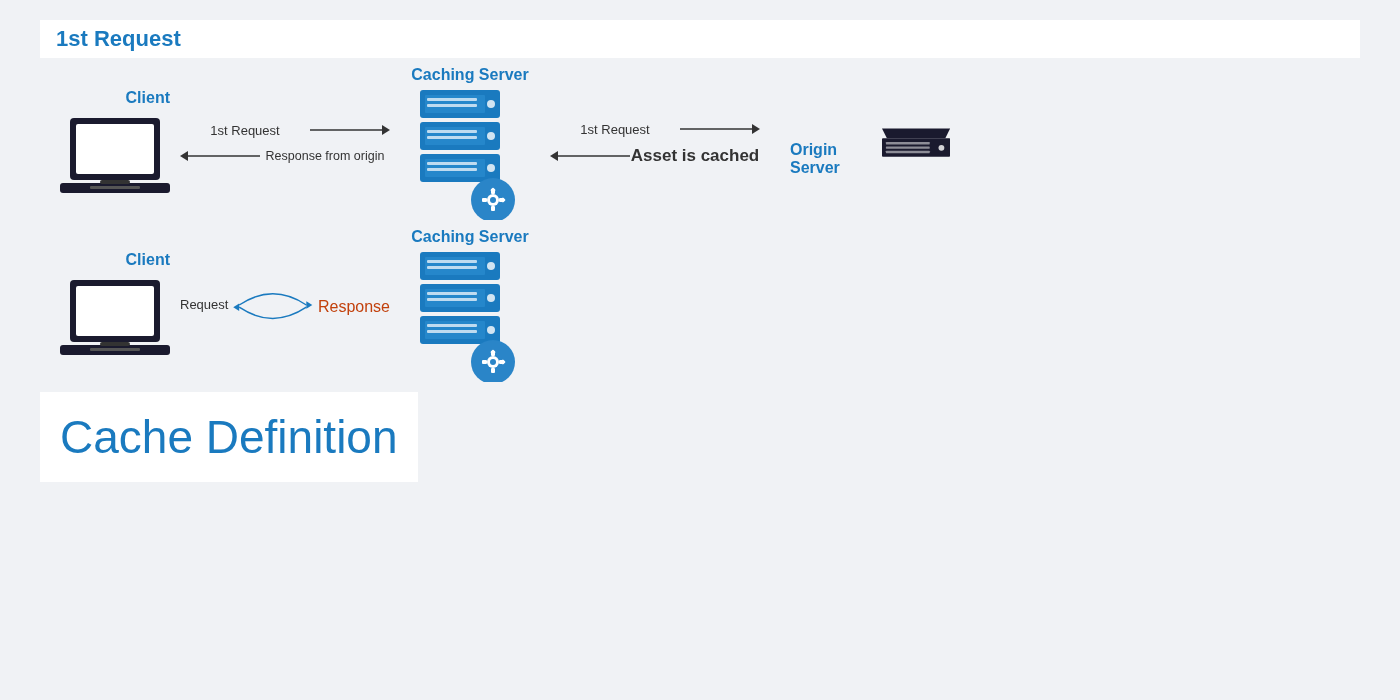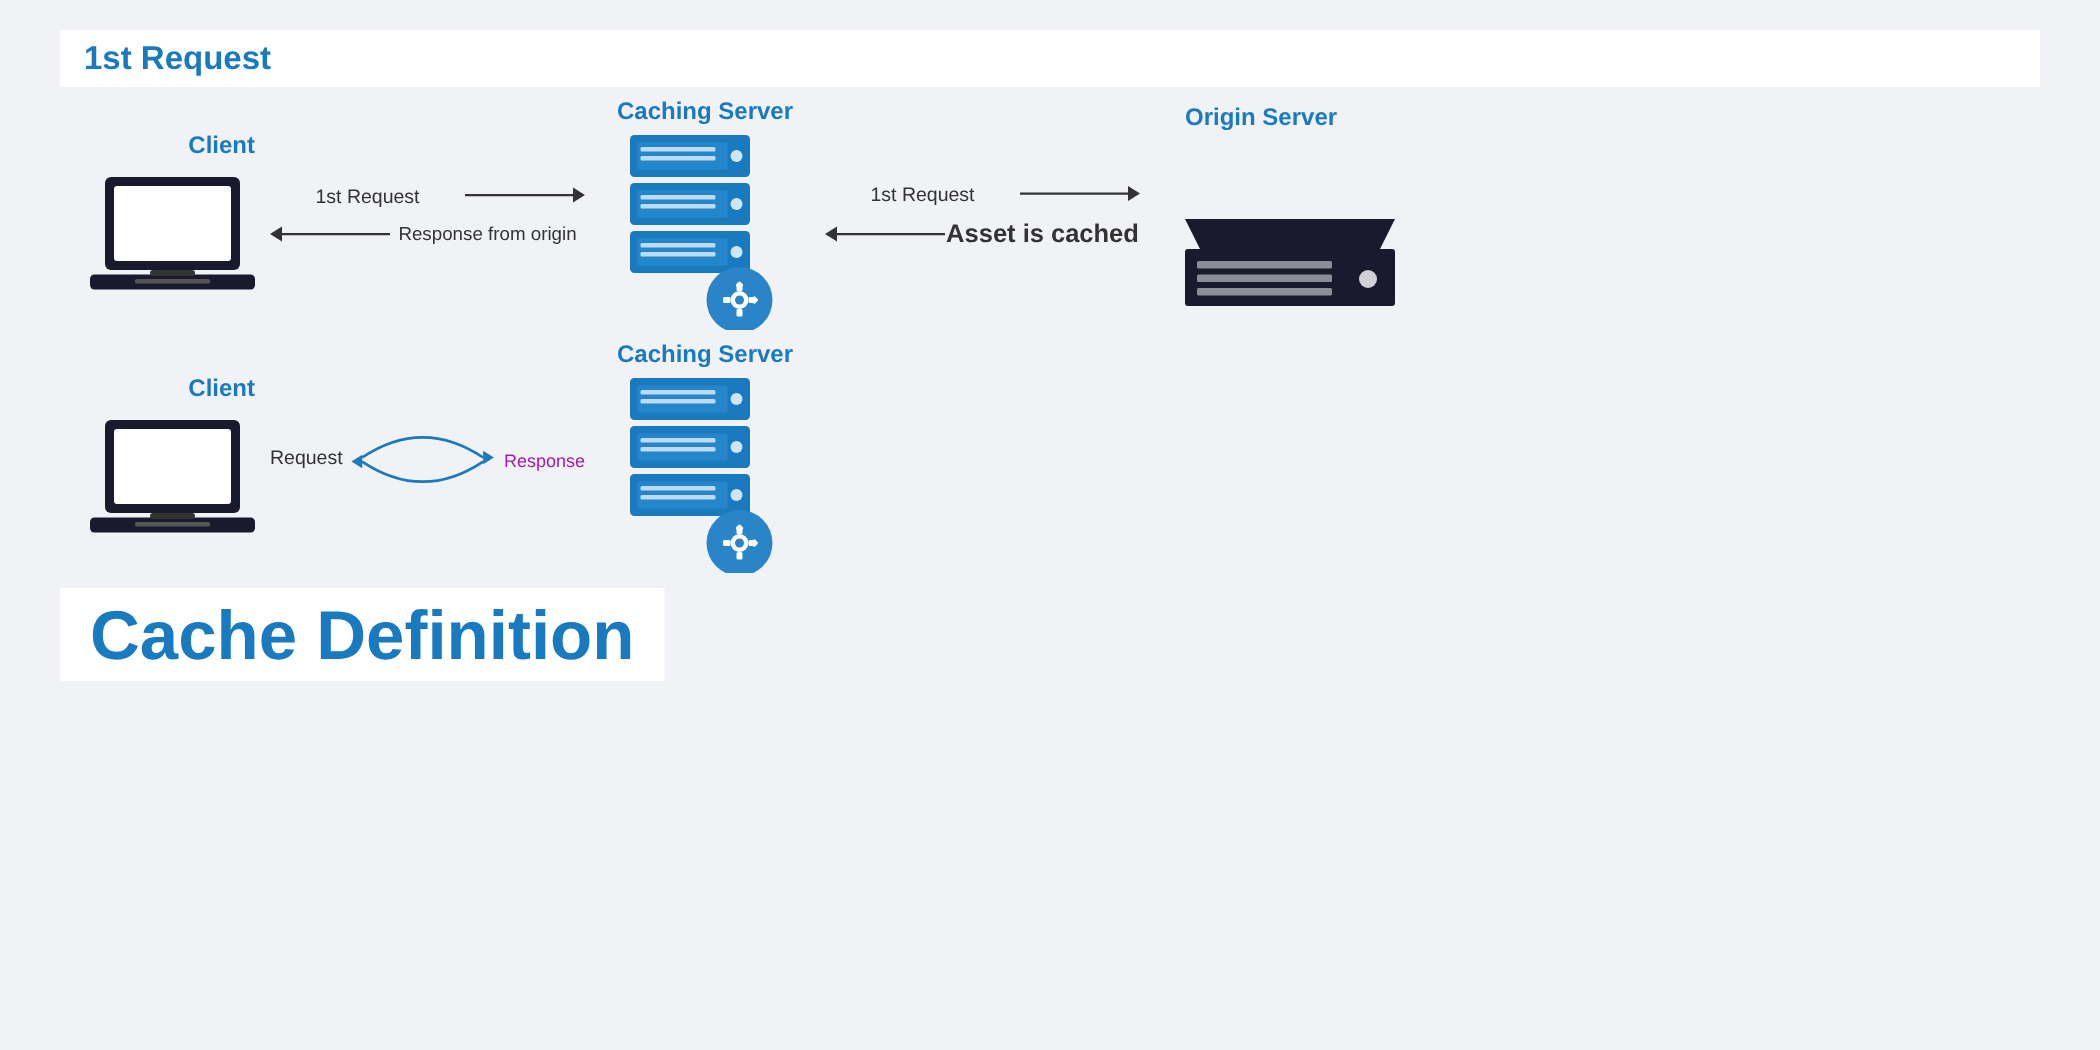--- a/index.html
+++ b/index.html
@@ -57,45 +57,45 @@
       color: #1a7abf;
       font-size: 16px;
       font-weight: 700;
       margin-bottom: 6px;
       text-align: right;
     }
 
     
     .origin-block {
       display: flex;
-      flex-direction: column;
-      align-items: flex-start;
+      flex-direction: row;
+      align-items: flex-end;
       width: 160px;
       margin-left: 20px;
       gap: 42px;
     }
     .origin-label {
       color: #1a7abf;
       font-size: 16px;
       font-weight: 700;
       margin-bottom: 6px;
     }
 
     
     .bottom-section {
       display: flex;
       align-items: flex-end;
       margin-top: 10px;
     }
     .cache-def-label {
       display: inline-block;
       background: white;
-      padding: 4px 20px;
+      padding: 18px 20px;
       font-size: 46px;
-      font-weight: 700;
+      font-weight: 400;
       color: #1a7abf;
       margin-right: 44px;
     }
 
     
     .laptop-svg { width: 110px; height: 85px; }
 
     .top-section {
       display: flex;
       flex-direction: column;
@@ -254,21 +254,21 @@
         <span style="font-size:13px;color:#333;margin-bottom:2px;">Request</span>
 
         <svg width="120" height="70" viewBox="0 0 120 70" xmlns="http://www.w3.org/2000/svg">
 
           <path d="M 15,35 Q 60,5 105,35" fill="none" stroke="#1a7abf" stroke-width="2"></path>
           <polygon points="105,30 113,35 105,40" fill="#1a7abf"></polygon>
 
           <path d="M 105,38 Q 60,68 15,38" fill="none" stroke="#1a7abf" stroke-width="2"></path>
           <polygon points="15,33 7,38 15,43" fill="#1a7abf"></polygon>
         </svg>
-        <span style="font-size:12px;color:#a21caf;margin-top:4px;">Response</span>
+        <span style="font-size:16px;color:#c2410c;margin-top:4px;">Response</span>
       </div>
 
       <div class="server-block">
         <div class="server-label">Caching Server</div>
         <svg width="110" height="130" viewBox="0 0 110 130" xmlns="http://www.w3.org/2000/svg">
           <rect x="5" y="0" width="80" height="28" rx="3" fill="#1a7abf"></rect>
           <rect x="10" y="5" width="60" height="18" rx="1" fill="#2d8fd4" opacity="0.6"></rect>
           <rect x="12" y="8" width="50" height="3" rx="1" fill="white" opacity="0.7"></rect>
           <rect x="12" y="14" width="50" height="3" rx="1" fill="white" opacity="0.7"></rect>
           <circle cx="76" cy="14" r="4" fill="white" opacity="0.8"></circle>

